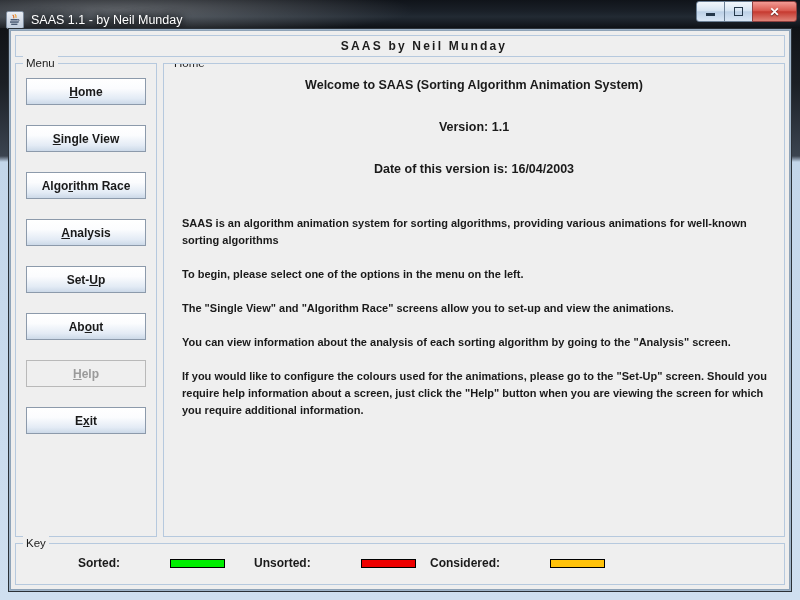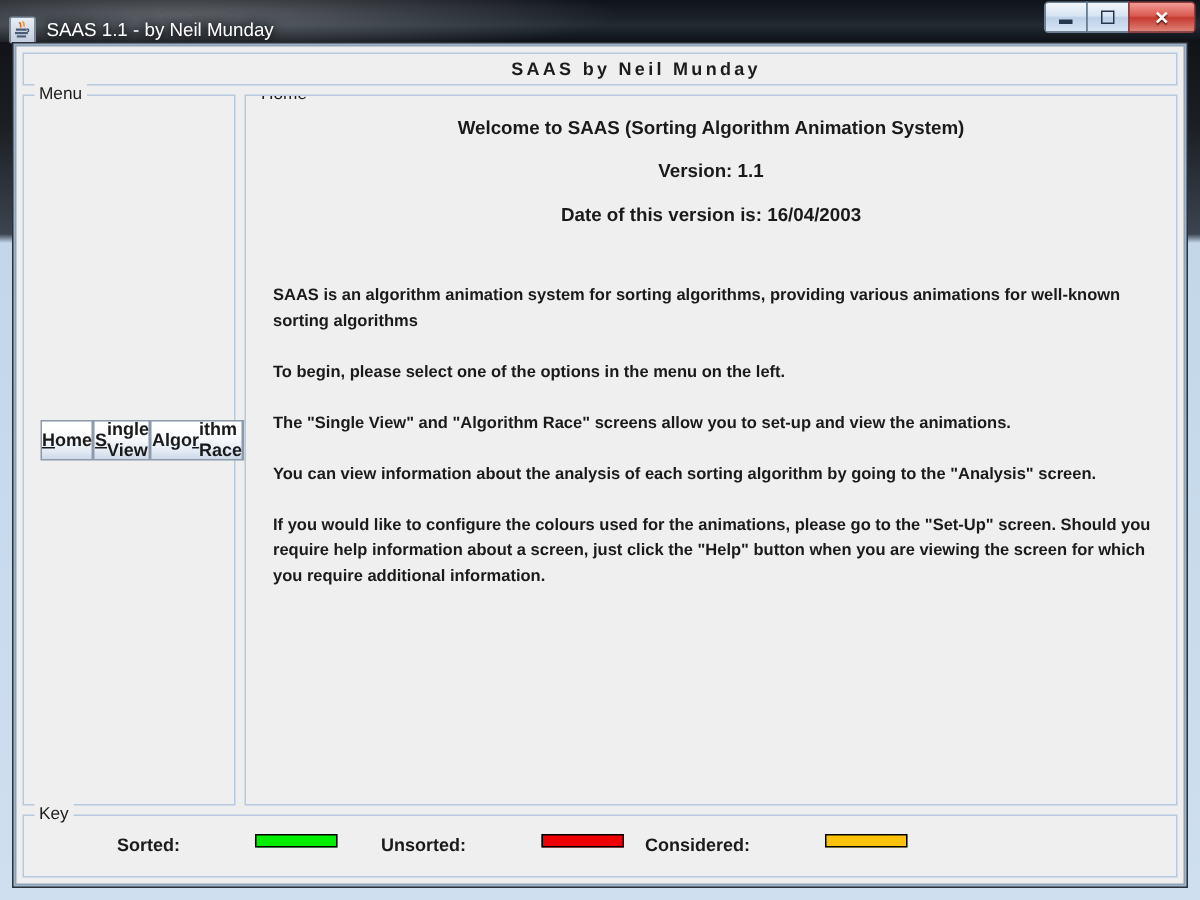--- a/index.html
+++ b/index.html
@@ -148,21 +148,21 @@
     color: #1c1c1c;
     line-height: 14px;
   }
 
   
   .sidebar {
     width: 142px;
     flex: 0 0 auto;
     padding: 14px 11px 8px 11px;
     display: flex;
-    flex-direction: row;
+    flex-direction: column;
     align-items: center;
   }
   .menu-btn {
     width: 120px;
     height: 27px;
     margin-bottom: 20px;
     border: 1px solid #8c9aab;
     background: linear-gradient(180deg, #ffffff 0%, #fbfcfe 38%, #e3ebf5 78%, #ccd9e8 100%);
     font-family: "Liberation Sans", sans-serif;
     font-size: 12px;
@@ -189,21 +189,21 @@
     flex: 1 1 auto;
     padding: 6px 10px 10px 10px;
     min-width: 0;
     overflow: hidden;
   }
   .head-line {
     text-align: center;
     font-size: 12.5px;
     font-weight: bold;
     color: #1a1a1a;
-    margin-top: 15px;
+    margin-top: 28px;
   }
   .head-line:first-of-type { margin-top: 8px; }
   .para {
     font-size: 11px;
     font-weight: bold;
     color: #1a1a1a;
     line-height: 17px;
     margin-top: 17px;
     padding: 0 7px 0 8px;
   }
@@ -218,21 +218,21 @@
     display: flex;
     align-items: flex-start;
   }
   .key-items {
     display: flex;
     width: 100%;
     padding-left: 62px;
   }
   .key-item {
     display: flex;
-    align-items: flex-start;
+    align-items: center;
     width: 176px;
     flex: 0 0 auto;
     gap: 44px;
   }
   .key-label {
     font-size: 12px;
     font-weight: bold;
     color: #1a1a1a;
     margin-right: 6px;
     white-space: nowrap;

